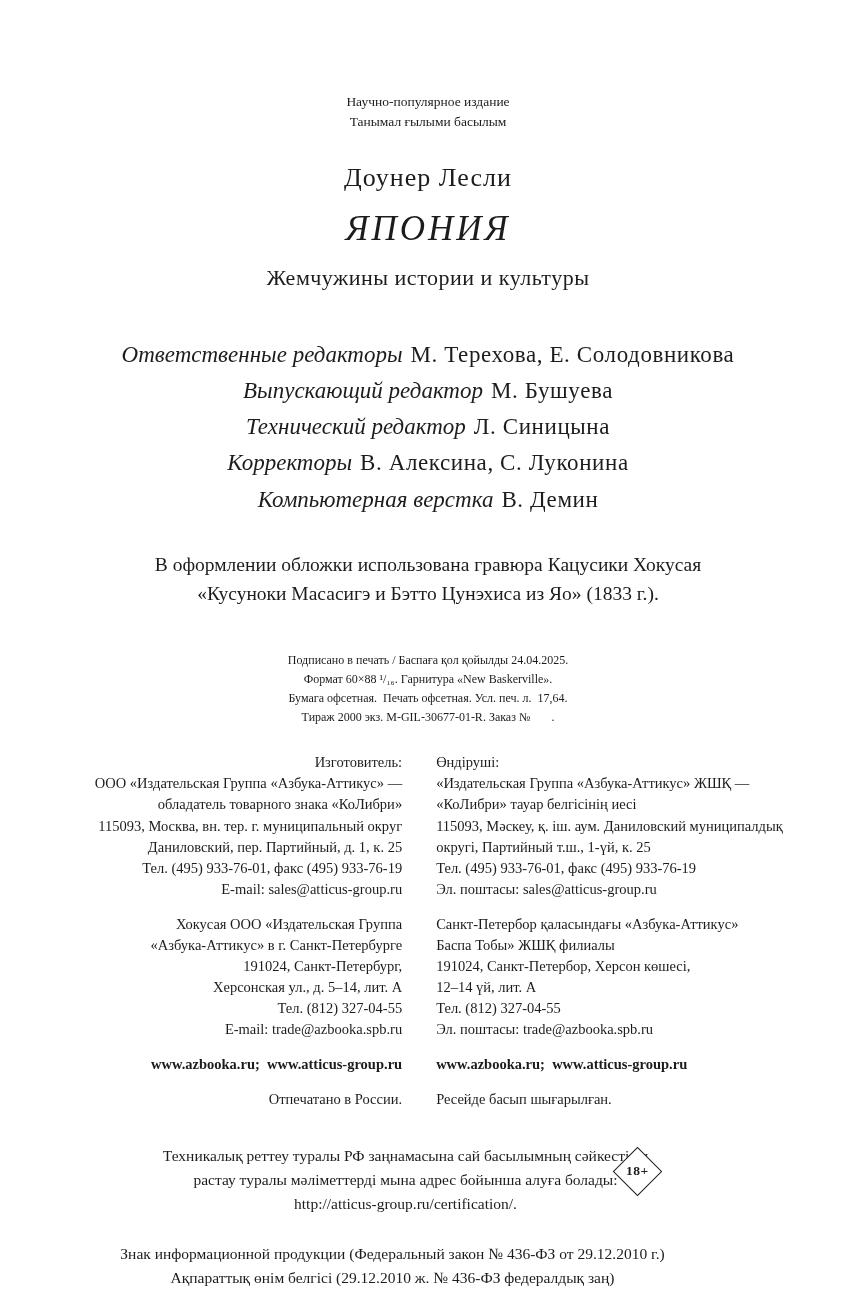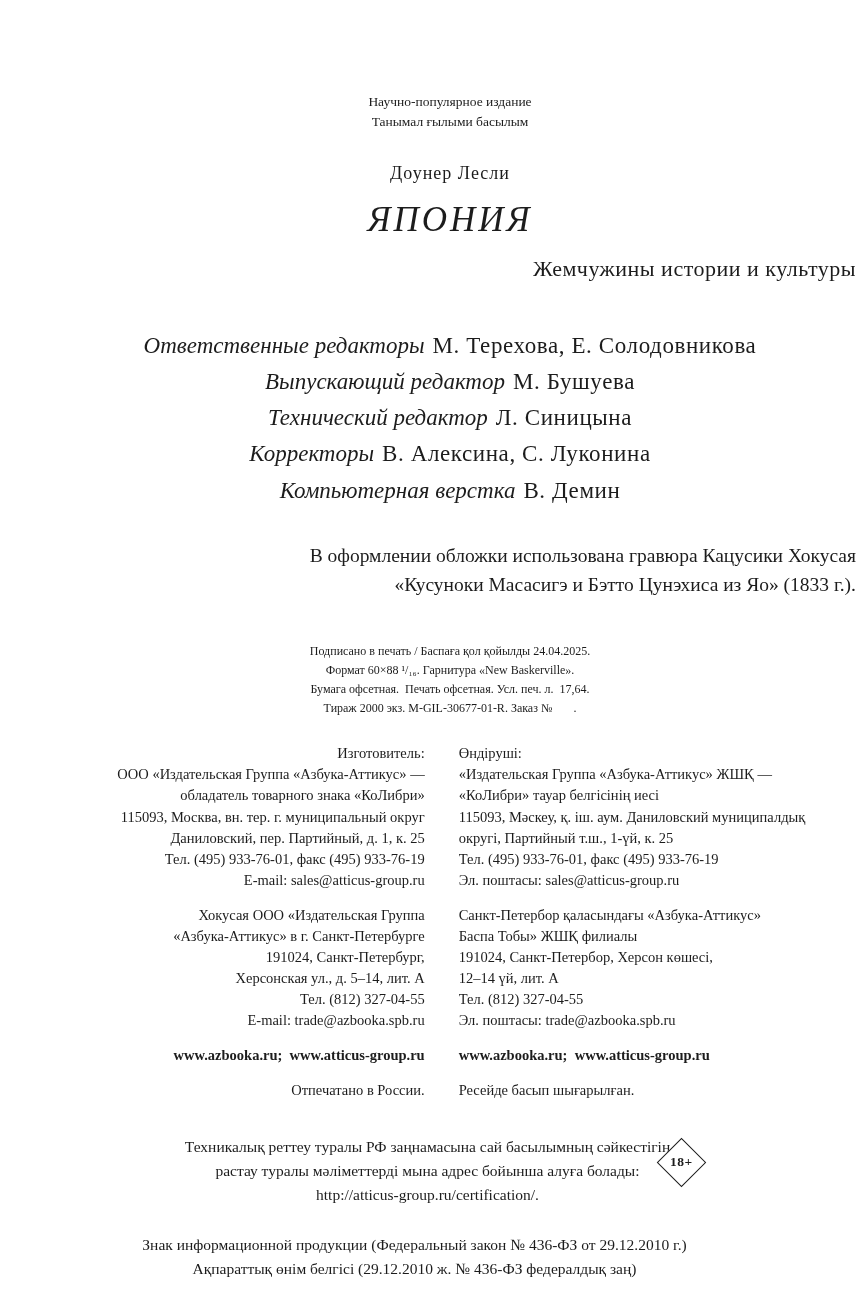--- a/index.html
+++ b/index.html
@@ -3,32 +3,32 @@
 <meta charset="utf-8">
 <style>
   html,body{margin:0;padding:0;}
   body{
     width:856px;height:1299px;
     background:#ffffff;
     color:#1c1c1c;
     font-family:"Liberation Serif", serif;
     overflow:hidden;
   }
-  .page{padding-top:92px;text-align:center;margin-left:44px;}
+  .page{padding-top:92px;text-align:center;}
 
   .edition{font-size:13.5px;line-height:1.5;}
-  .author{margin-top:30px;font-size:18px;letter-spacing:1px;}
+  .author{margin-top:30px;font-size:26px;letter-spacing:1px;}
   .title{margin-top:16px;font-size:35px;letter-spacing:3px;font-weight:normal;font-style:italic;}
-  .subtitle{margin-top:16px;font-size:22px;letter-spacing:0.5px;text-align:right;}
+  .subtitle{margin-top:16px;font-size:22px;letter-spacing:0.5px;}
 
   .credits{margin-top:46px;font-size:23px;line-height:1.58;}
   .credit-role{font-style:italic;margin-right:8px;}
   .credit-name{letter-spacing:0.6px;}
 
-  .cover-note{margin-top:32px;font-size:19.5px;line-height:1.5;text-align:right;}
+  .cover-note{margin-top:32px;font-size:19.5px;line-height:1.5;}
 
   .imprint{margin-top:42px;font-size:12px;line-height:1.58;}
 
   .cols-row{display:flex;gap:34px;padding:0 48px;margin-top:14px;font-size:14.5px;line-height:1.45;text-align:left;}
   .cols-row.first{margin-top:26px;}
   .col-left{flex:1;text-align:right;}
   .col-right{flex:1.05;text-align:left;}
   .bold{font-weight:bold;}
 
   .cert{position:relative;margin-top:34px;font-size:15.5px;line-height:1.55;}

